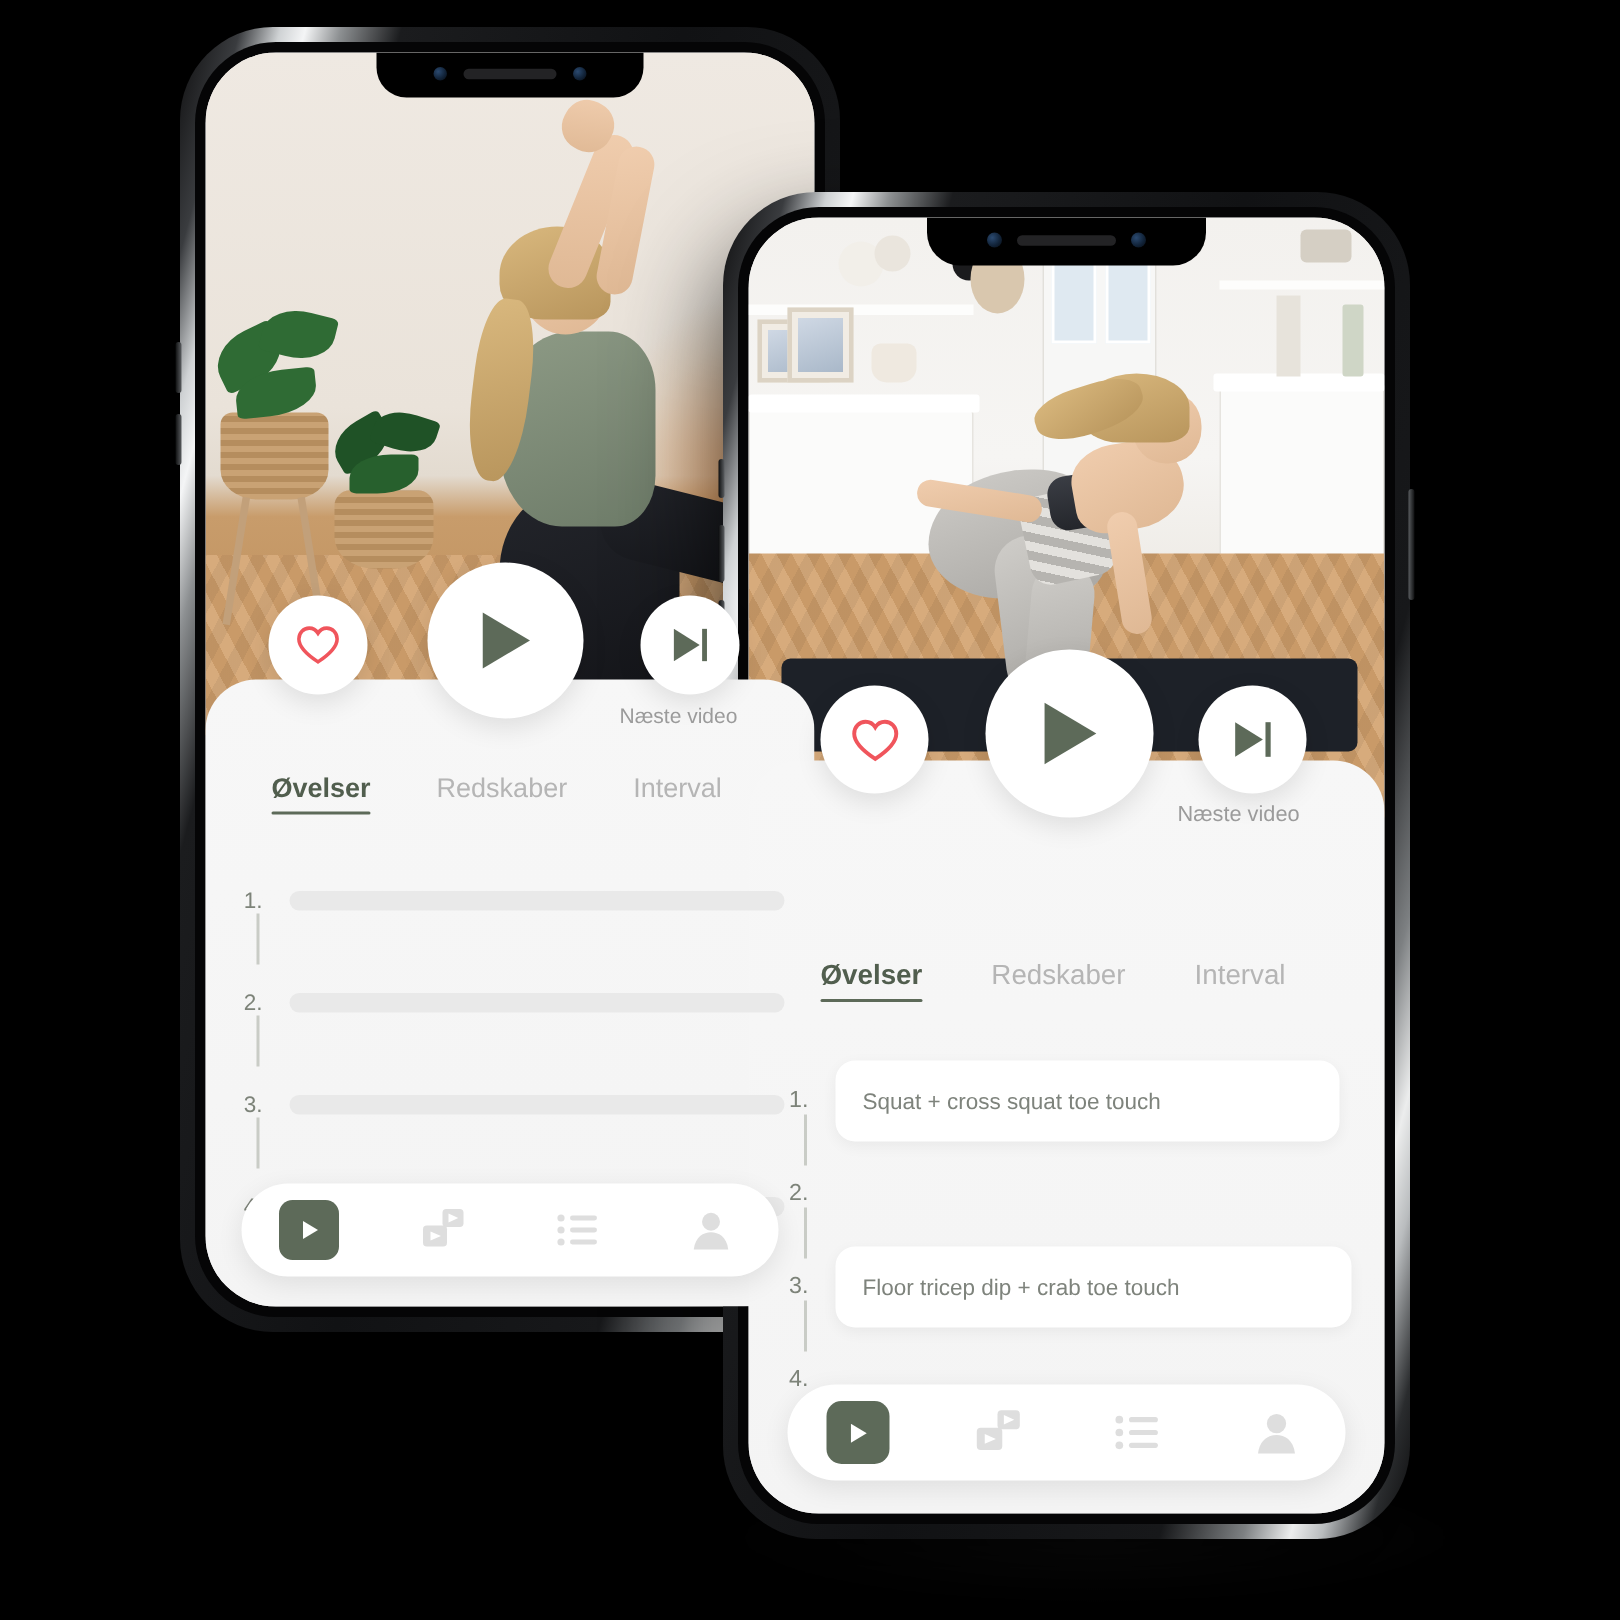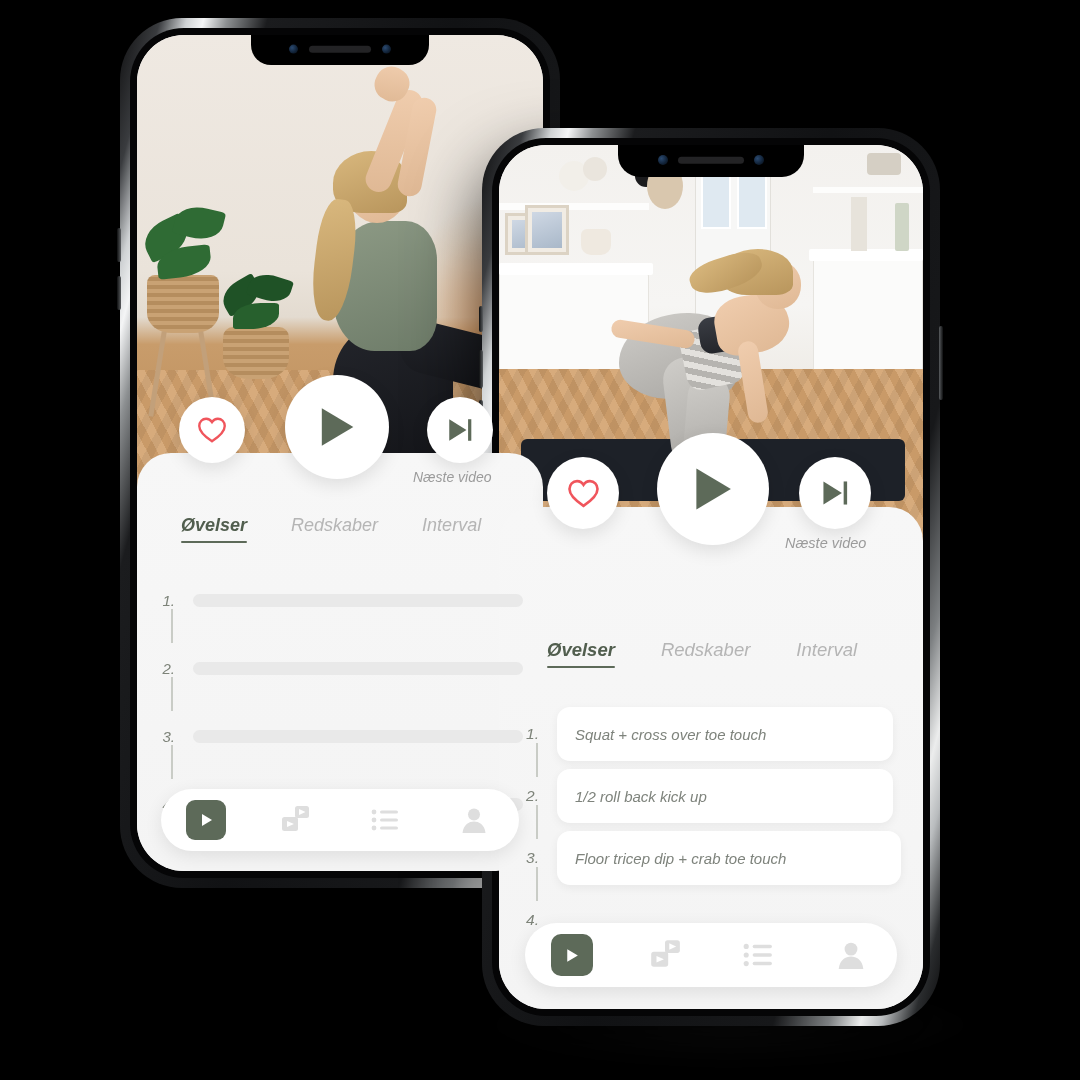--- a/index.html
+++ b/index.html
@@ -18,21 +18,21 @@
                #8d9092 16%,#1b1c1e 22%,#111214 50%,#17181a 76%,#7d8082 84%,
                #eceded 88.5%,#b9bcbe 91.5%,#2a2c2e 96%,#0a0a0b 100%);
     box-shadow:0 34px 70px rgba(0,0,0,.75);
   }
   .phone .bezel{
     position:absolute; inset:10px; border-radius:54px;
     background:#050506;
   }
   .phone .screen{
     position:absolute; inset:17px; border-radius:47px;
-    overflow:hidden; background:#f2f2f2;font-style:italic;
+    overflow:hidden; background:#f2f2f2;
   }
   .notch{
     position:absolute; top:0; left:50%; transform:translateX(-50%);
     background:#000; z-index:40;
   }
   .notch .grille{
     position:absolute; top:50%; left:50%; transform:translate(-50%,-60%);
     background:#232325; border-radius:5px;
   }
   .notch .cam{
@@ -379,25 +379,24 @@
         </div>
       </div>
 
       <div class="list" style="left:0; right:0; top:554px; height:260px; z-index:25;">
         <div class="connector" style="left:37px; top:44px; height:34px;"></div>
         <div class="connector" style="left:37px; top:106px; height:34px;"></div>
         <div class="connector" style="left:37px; top:168px; height:34px;"></div>
 
         <div class="row" style="left:12px; top:8px; width:400px; height:54px;">
           <div class="num" style="width:28px; font-size:15.5px;">1.</div>
-          <div class="card" style="margin-left:18px; width:336px; height:54px; padding:0 18px; font-size:15px;">Squat + cross over toe touch</div>
+          <div class="card" style="margin-left:18px; width:336px; height:54px; padding:0 18px; font-size:15px;">Squat + cross squat toe touch</div>
         </div>
         <div class="row" style="left:12px; top:70px; width:400px; height:54px;">
           <div class="num" style="width:28px; font-size:15.5px;">2.</div>
-          <div class="card" style="margin-left:18px; width:336px; height:54px; padding:0 18px; font-size:15px;">1/2 roll back kick up</div>
         </div>
         <div class="row" style="left:12px; top:132px; width:400px; height:54px;">
           <div class="num" style="width:28px; font-size:15.5px;">3.</div>
           <div class="card" style="margin-left:18px; width:344px; height:54px; padding:0 18px; font-size:15px;">Floor tricep dip + crab toe touch</div>
         </div>
         <div class="row" style="left:12px; top:194px; width:400px; height:54px;">
           <div class="num" style="width:28px; font-size:15.5px;">4.</div>
         </div>
       </div>
 

